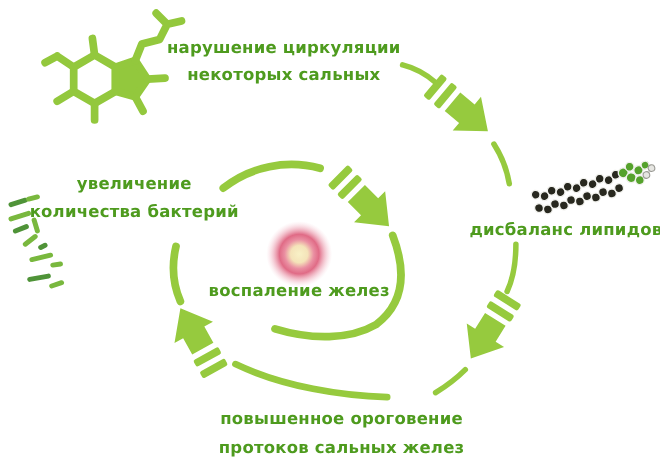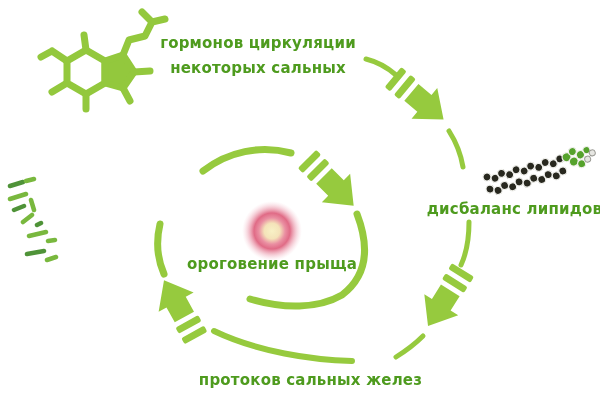--- a/index.html
+++ b/index.html
@@ -115,30 +115,35 @@
         <circle class="lipid-ball" cx="96" cy="1" r="4.2"></circle>
         <circle class="lipid-ball" cx="95" cy="10" r="4"></circle>
         <circle class="lipid-ball" cx="103" cy="-2" r="3.6"></circle>
       </g>
       <circle class="lipid-tip" cx="102" cy="7" r="3"></circle>
       <circle class="lipid-tip" cx="108" cy="2" r="3"></circle>
     </g>
   </svg>
 
   <div class="lbl lbl-hormones">
-    <span>гормонов циркуляции</span>
+    <span>нарушение циркуляции</span>
     <span>некоторых сальных</span>
   </div>
 
+  <div class="lbl lbl-bacteria">
+    <span>увеличение</span>
+    <span>количества бактерий</span>
+  </div>
 
   <div class="lbl lbl-lipids">
     <span>дисбаланс липидов</span>
   </div>
 
   <div class="lbl lbl-inflammation">
-    <span>ороговение прыща</span>
+    <span>воспаление желез</span>
   </div>
 
   <div class="lbl lbl-keratin">
+    <span>повышенное ороговение</span>
     <span>протоков сальных желез</span>
   </div>
 
 </div>
 
 </body></html>

